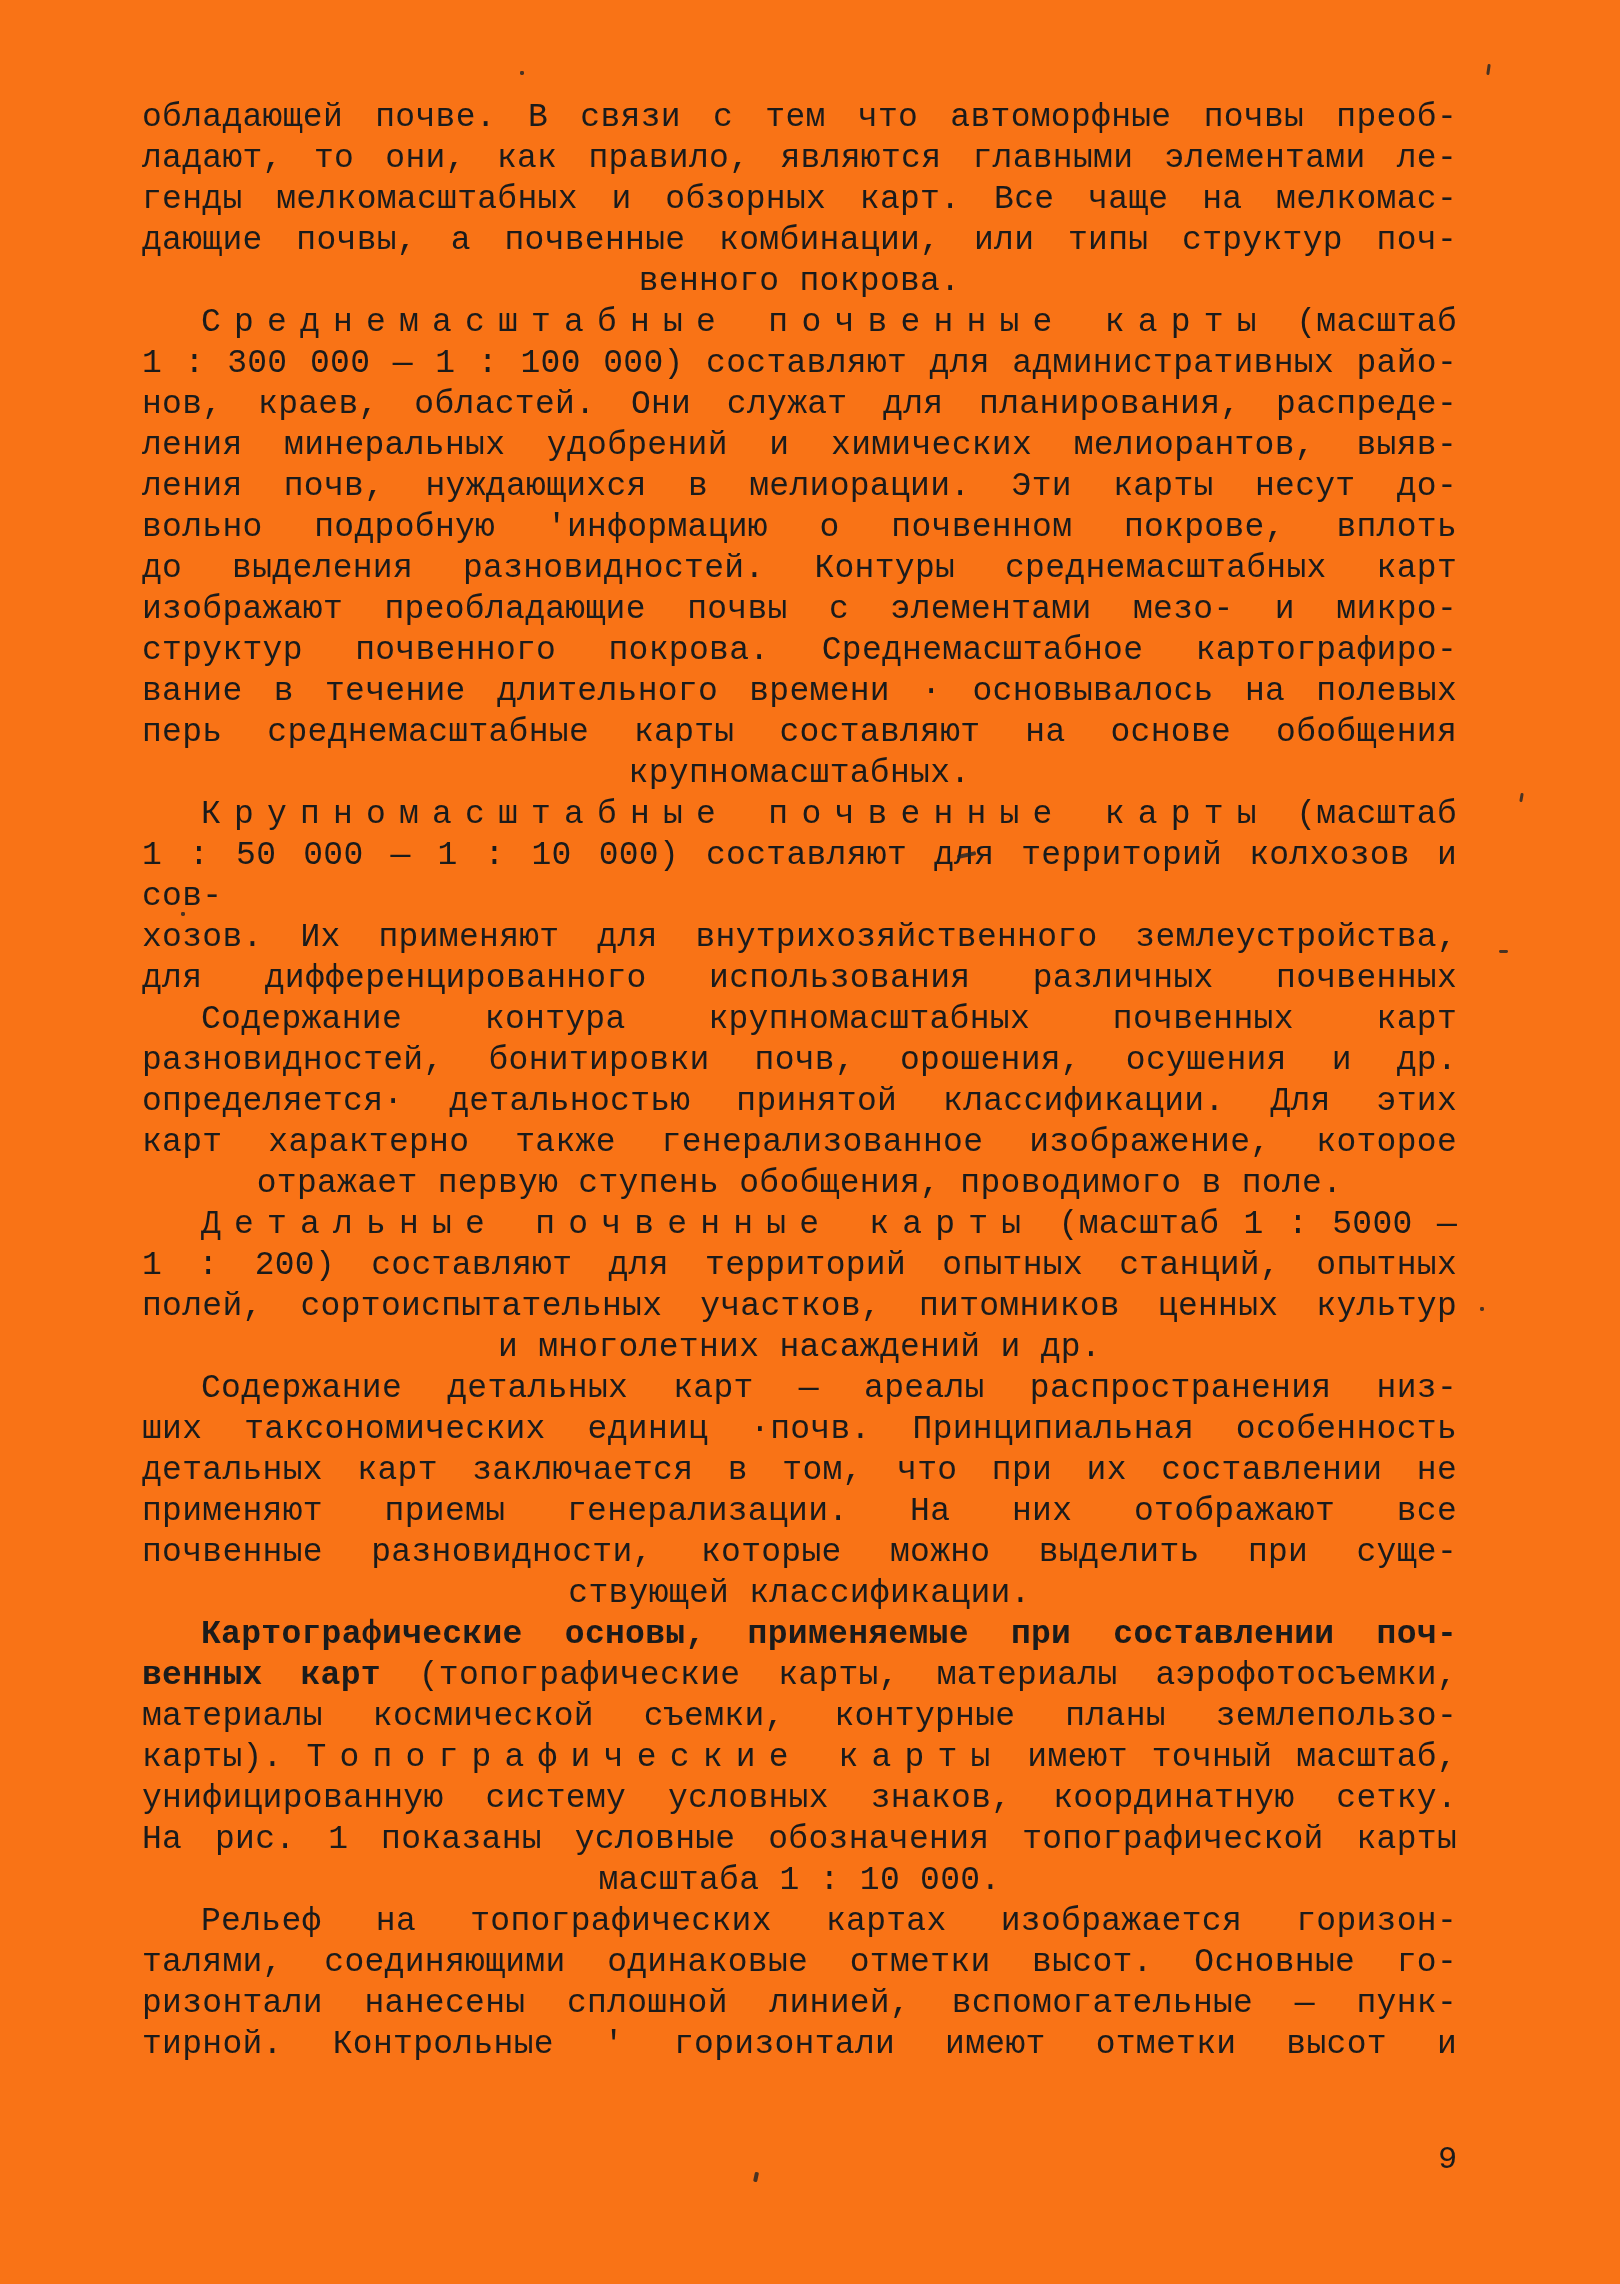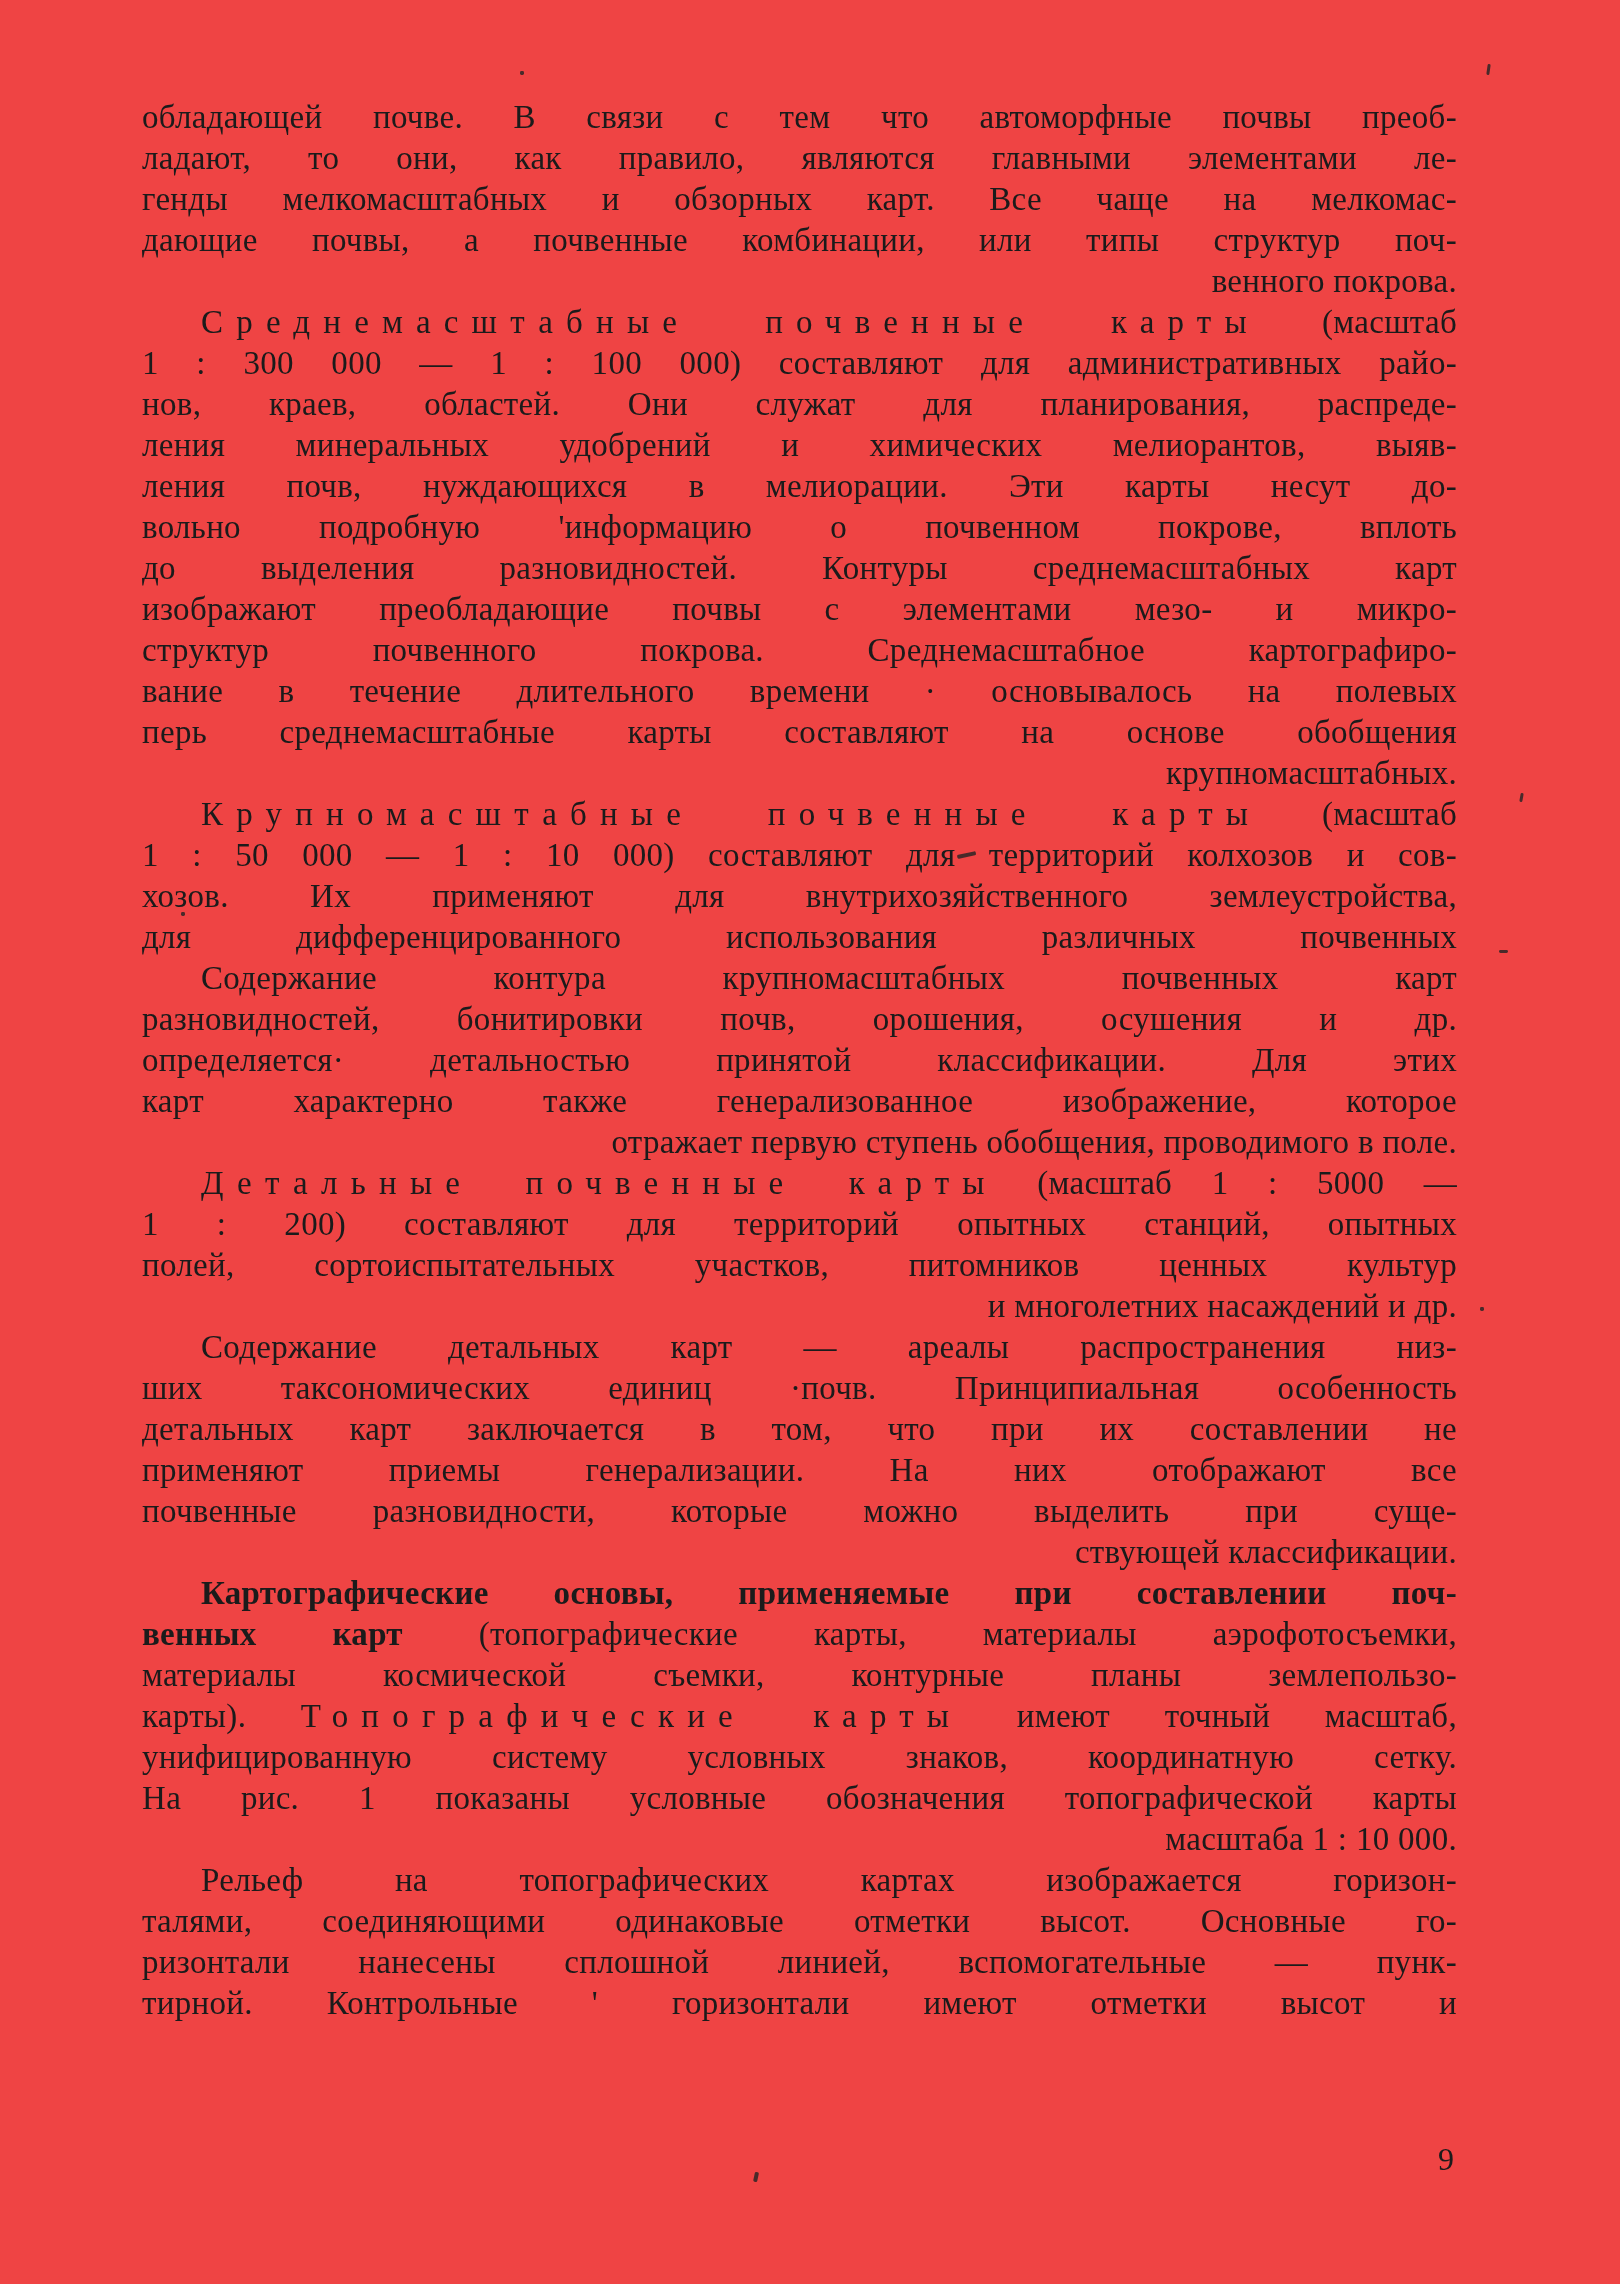--- a/index.html
+++ b/index.html
@@ -4,36 +4,36 @@
 <style>
   html, body {
     margin: 0;
     padding: 0;
     background: #e8e8e6;
   }
   .page {
     position: relative;
     width: 1620px;
     height: 2284px;
-    background: #ef4444;
-    font-family: Liberation Serif, serif;
+    background: #f97316;
+    font-family: Liberation Mono, monospace;
     color: #1b1b1b;
     overflow: hidden;
   }
   .text-block {
     position: absolute;
     left: 142px;
     top: 97px;
     width: 1315px;
     font-size: 33px;
     line-height: 41px;
     letter-spacing: 0.3px;
   }
   .line {
-    text-align: right;
+    text-align: center;
     min-height: 41px;
   }
   .line.full {
     text-align: justify;
     text-align-last: justify;
     -moz-text-align-last: justify;
   }
   .line.indent {
     text-indent: 59px;
   }

